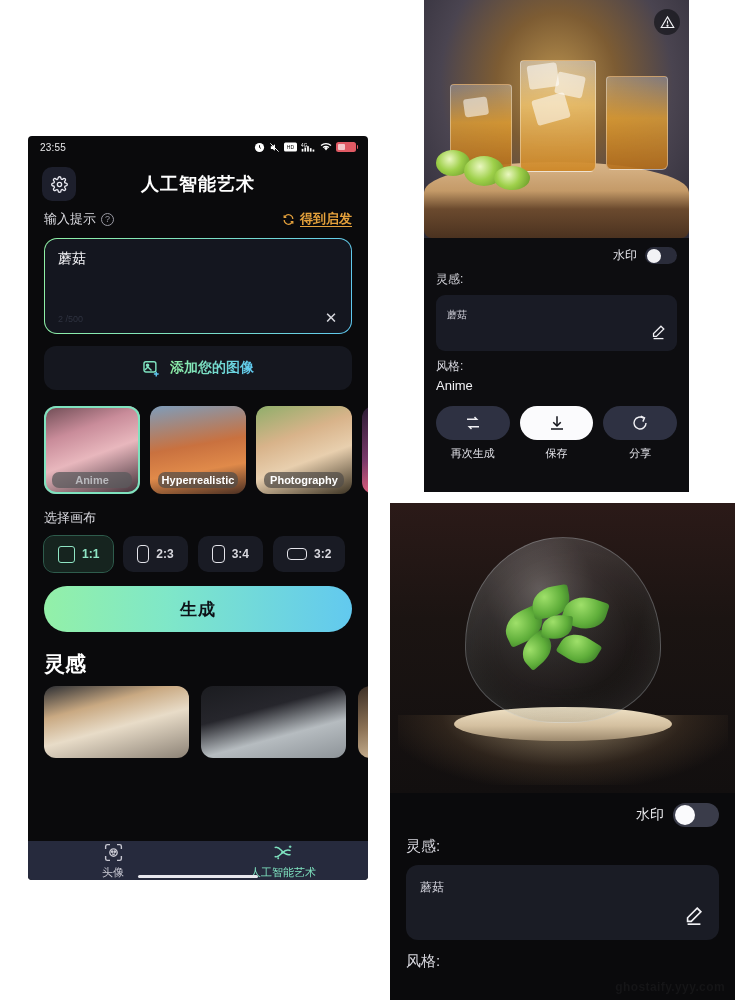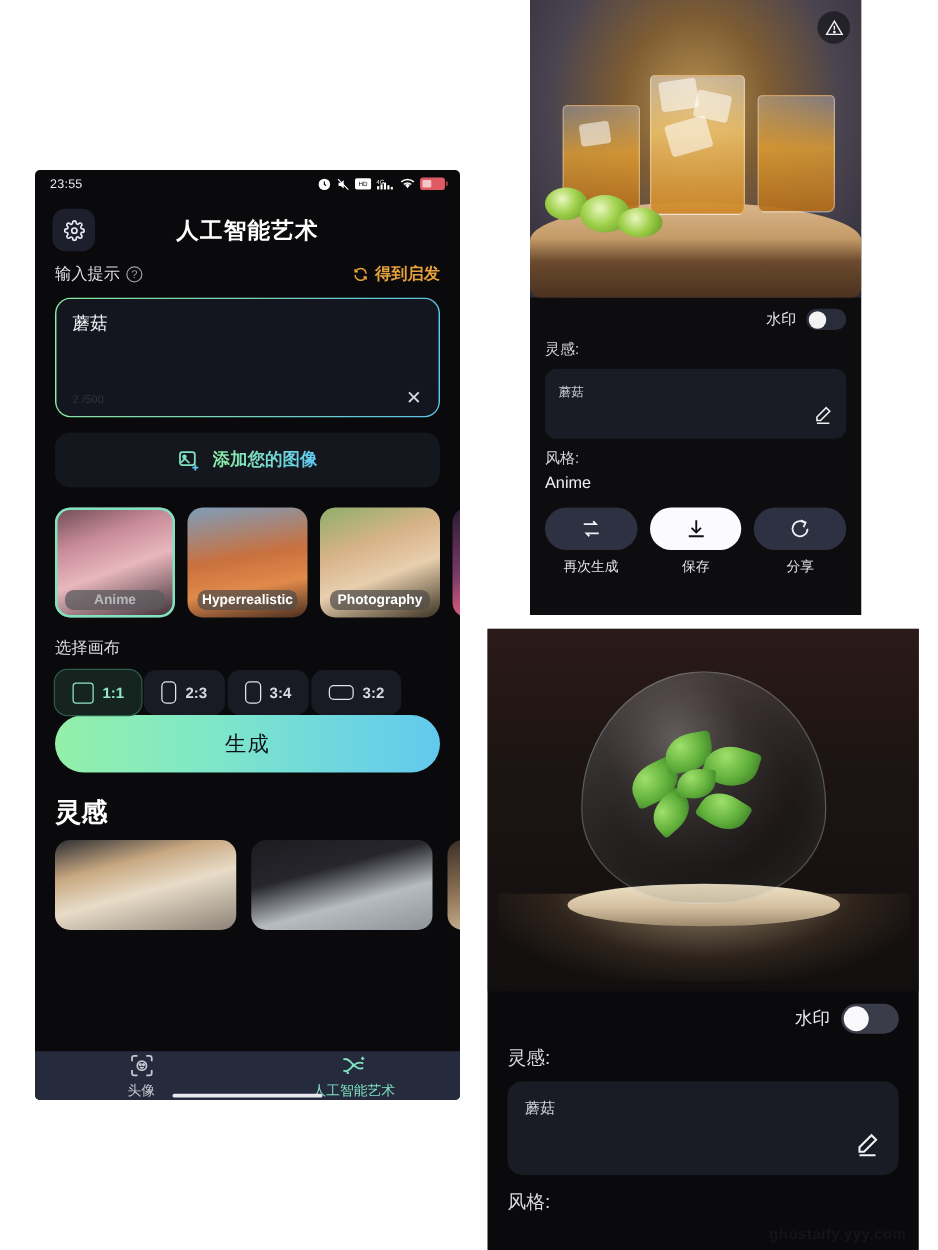--- a/index.html
+++ b/index.html
@@ -50,21 +50,21 @@
   .lbl-prompt { font-size:13px; color:#dcdce2; display:flex; align-items:center; gap:5px; }
   .q-mark {
     width:13px;height:13px;border:1px solid #9a9aa4;border-radius:50%;
     font-size:9px; color:#9a9aa4; display:inline-flex;align-items:center;justify-content:center;
     line-height:1;
   }
   .inspire {
     display:flex; align-items:center; gap:5px;
     color:#e6a23c; font-size:13px; font-weight:600;
   }
-  .inspire .txt { text-underline-offset:3px; }
+  .inspire .txt { text-decoration: underline; text-underline-offset:3px; }
 
   .prompt-box {
     margin-top:10px; height: 96px; border-radius: 13px;
     background:#14161f; position:relative; padding: 11px 13px;
     border: 1.5px solid transparent;
     background-image: linear-gradient(#14161f,#14161f), linear-gradient(100deg,#8ff0a4 0%,#7fe3c0 45%,#5ec8f0 100%);
     background-origin: border-box; background-clip: padding-box, border-box;
   }
   .prompt-text { font-size:14px; color:#f2f2f5; }
   .char-count { position:absolute; left:13px; bottom:9px; font-size:9px; color:#2f3340;margin-top:27px; }
@@ -93,39 +93,39 @@
     position:absolute; left:0; right:0; bottom:6px; margin:0 8px;
     background: rgba(80,76,72,.72); border-radius: 7px;
     font-size:11px; text-align:center; color:#fff; padding:2px 0; font-weight:600;
   }
   .style-card.sel .style-name { color:#b9b9bd; background:rgba(90,90,92,.75); }
   .sc1 { background: linear-gradient(160deg,#6b4a52 0%, #c98c9a 30%, #e8b7bd 55%, #3a2b33 100%); }
   .sc2 { background: linear-gradient(170deg,#7e9dbb 0%, #c9713f 45%, #e08a4a 70%, #4a2f22 100%); }
   .sc3 { background: linear-gradient(160deg,#8fae6a 0%, #d8b38a 35%, #e8cfae 60%, #3c3323 100%); }
   .sc4 { background: linear-gradient(160deg,#2a1b33 0%, #7a3a6a 45%, #d05a7a 70%, #1a1020 100%); }
 
-  .ratio-row { display:flex; gap:2px; margin-top:9px; }
+  .ratio-row { display:flex; gap:10px; margin-top:9px; }
   .ratio {
     height:36px; border-radius:10px; background:#191b24;
     display:flex;align-items:center;justify-content:center; gap:7px;
     padding: 0 14px; font-size:12px; color:#d8d8de; font-weight:600; flex:0 0 auto;
   }
   .ratio.sel { background:#16241f; outline:1px solid #2e5c4c; color:#8fe5c4; }
   .shape { border:1.6px solid #e4e4ea; border-radius:3px; }
   .ratio.sel .shape { border-color:#8fe5c4; }
   .s11 { width:17px;height:17px; }
   .s23 { width:12px;height:18px; border-radius:4px;}
   .s34 { width:13px;height:18px; border-radius:4px;}
   .s32 { width:20px;height:12px; border-radius:4px;}
 
   .gen-btn {
-    height:46px; border-radius:23px;
+    margin-top:14px; height:46px; border-radius:23px;
     background: linear-gradient(90deg,#93f0a8 0%, #7fe7c8 40%, #62c9ef 100%);
     display:flex;align-items:center;justify-content:center;
-    color:#0d1117; font-size:17px; font-weight:400; letter-spacing:1px;
+    color:#0d1117; font-size:17px; font-weight:700; letter-spacing:1px;
   }
 
   .insp-title { margin-top:18px; font-size:21px; font-weight:700; color:#fff; }
   .insp-sub { margin-top:9px; font-size:13px; color:#b9b9c2; font-weight:600;}
   .insp-strip { display:flex; gap:12px; margin-top:8px; }
   .insp-card { width:145px;height:72px;border-radius:12px; flex:0 0 auto; overflow:hidden; }
   .ic1 { background: linear-gradient(165deg,#2c2e33 0%, #c9a982 30%, #e8dcc8 55%, #8c8276 100%); }
   .ic2 { background: linear-gradient(165deg,#1b1c20 0%, #26262c 35%, #b6bcc0 65%, #8d9398 100%); }
   .ic3 { background: linear-gradient(165deg,#3a2d24 0%, #8c7256 40%, #c9b292 70%, #2a221a 100%); }
 

